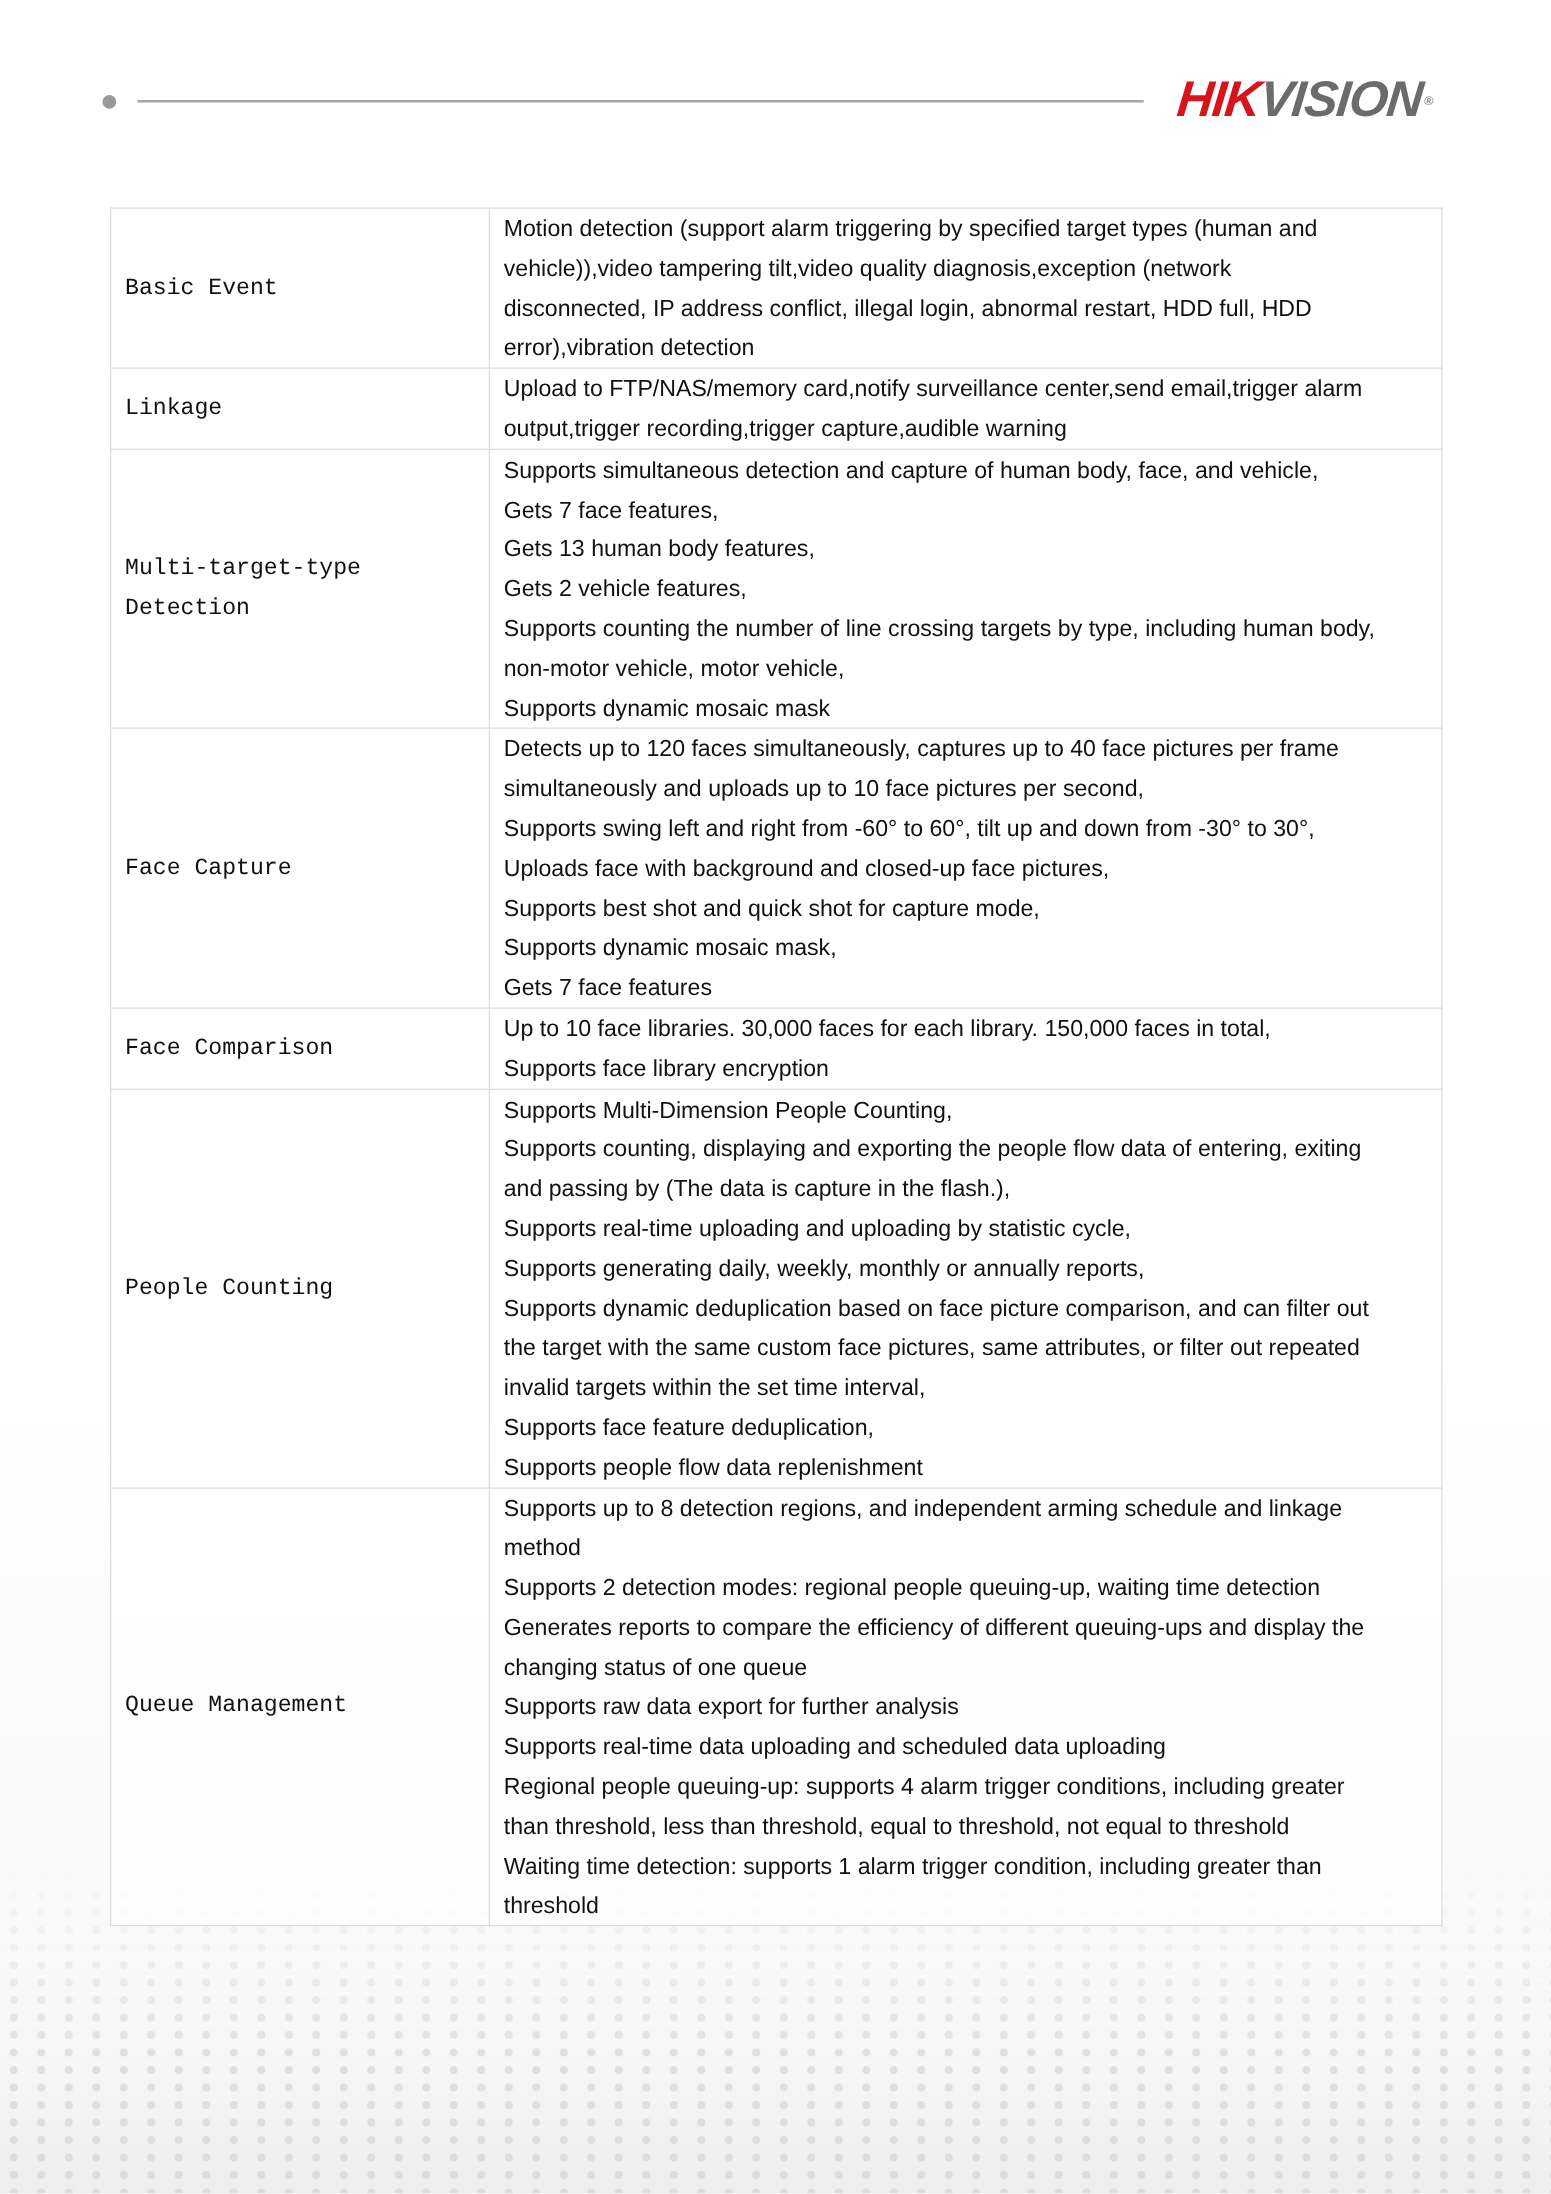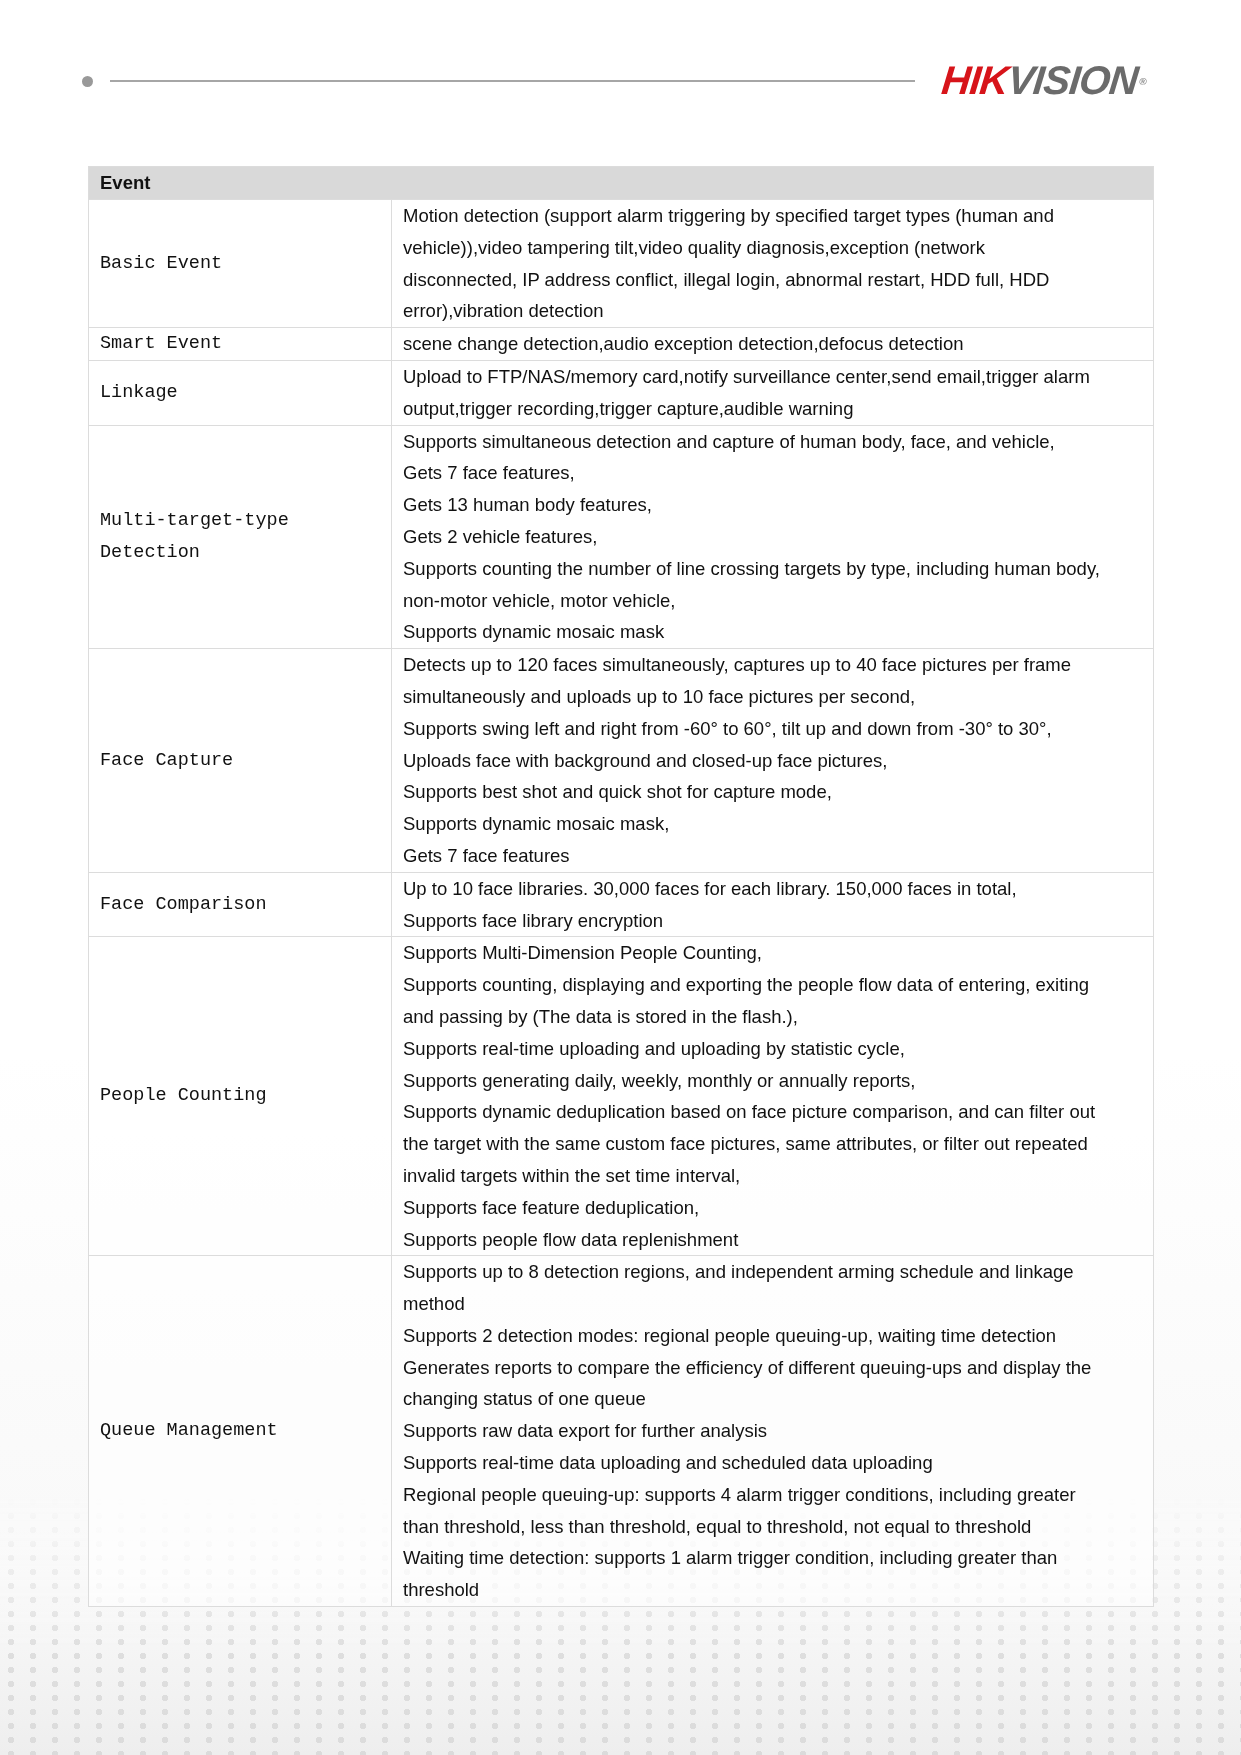--- a/index.html
+++ b/index.html
@@ -127,36 +127,27 @@
   <div class="header-dot"></div>
   <div class="header-line"></div>
   <div class="logo">
     <span class="hik">HIK</span><span class="vision">VISION</span><span class="reg">®</span>
   </div>
 </div>
 
 <table class="spec-table">
   <tbody id="spec-body">
 
-    <tr class="section">
-      <td colspan="2">Event</td>
-    </tr>
     <tr>
       <td class="label">Basic Event</td>
       <td class="value">
         <span class="line">Motion detection (support alarm triggering by specified target types (human and</span>
         <span class="line">vehicle)),video tampering tilt,video quality diagnosis,exception (network</span>
         <span class="line">disconnected, IP address conflict, illegal login, abnormal restart, HDD full, HDD</span>
         <span class="line">error),vibration detection</span>
-      </td>
-    </tr>
-    <tr>
-      <td class="label">Smart Event</td>
-      <td class="value">
-        <span class="line">scene change detection,audio exception detection,defocus detection</span>
       </td>
     </tr>
     <tr>
       <td class="label">Linkage</td>
       <td class="value">
         <span class="line">Upload to FTP/NAS/memory card,notify surveillance center,send email,trigger alarm</span>
         <span class="line">output,trigger recording,trigger capture,audible warning</span>
       </td>
     </tr>
 
@@ -189,21 +180,21 @@
       <td class="value">
         <span class="line">Up to 10 face libraries. 30,000 faces for each library. 150,000 faces in total,</span>
         <span class="line">Supports face library encryption</span>
       </td>
     </tr>
     <tr>
       <td class="label">People Counting</td>
       <td class="value">
         <span class="line">Supports Multi-Dimension People Counting,</span>
         <span class="line">Supports counting, displaying and exporting the people flow data of entering, exiting</span>
-        <span class="line">and passing by (The data is stored in the flash.),</span>
+        <span class="line">and passing by (The data is capture in the flash.),</span>
         <span class="line">Supports real-time uploading and uploading by statistic cycle,</span>
         <span class="line">Supports generating daily, weekly, monthly or annually reports,</span>
         <span class="line">Supports dynamic deduplication based on face picture comparison, and can filter out</span>
         <span class="line">the target with the same custom face pictures, same attributes, or filter out repeated</span>
         <span class="line">invalid targets within the set time interval,</span>
         <span class="line">Supports face feature deduplication,</span>
         <span class="line">Supports people flow data replenishment</span>
       </td>
     </tr>
     <tr>

